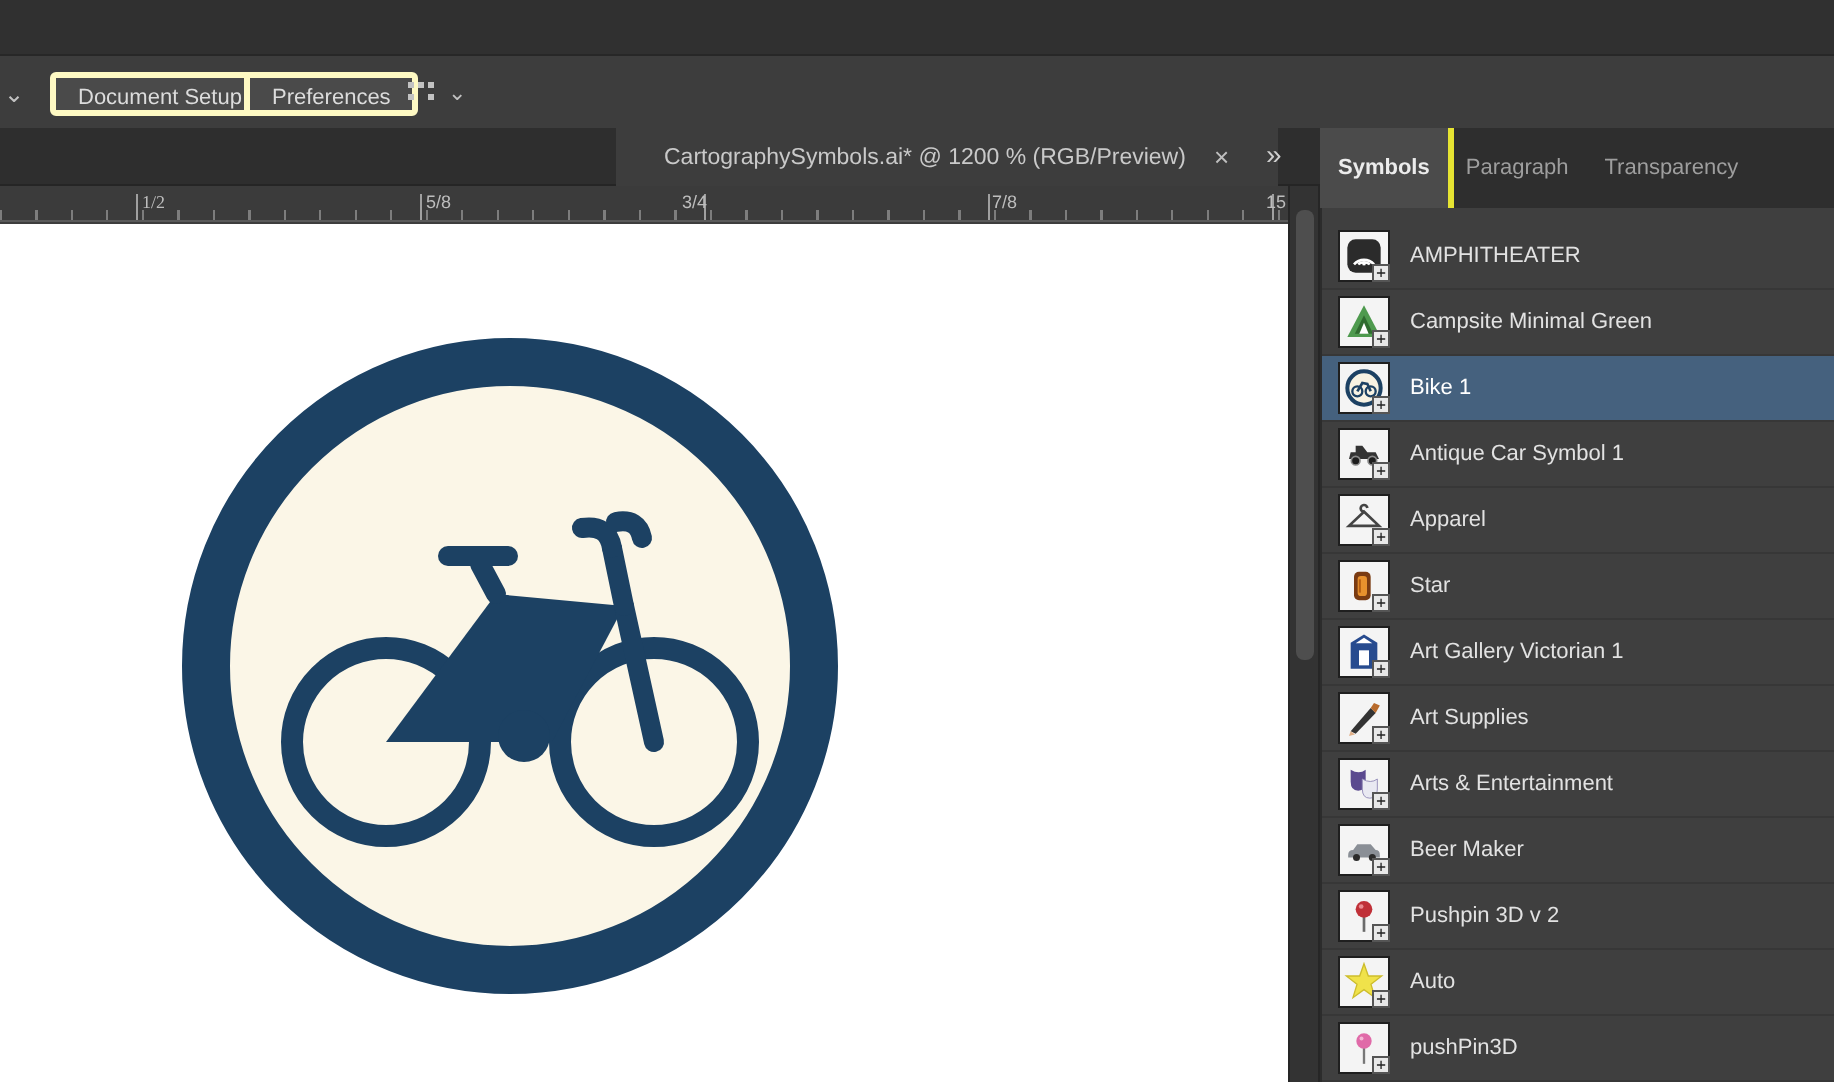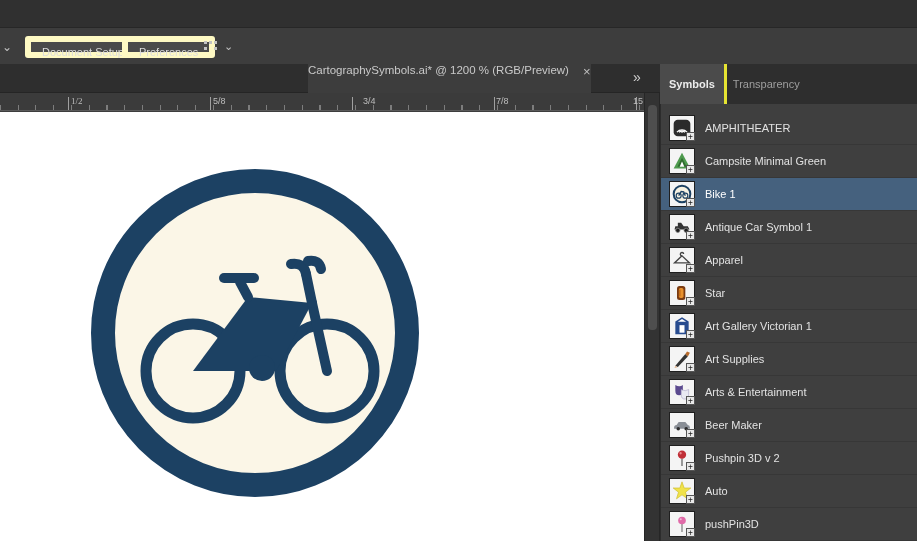--- a/index.html
+++ b/index.html
@@ -4,28 +4,28 @@
 <style>
   *{margin:0;padding:0;box-sizing:border-box}
   html,body{width:917px;height:541px;overflow:hidden}
   body{font-family:"Liberation Sans",sans-serif;background:#3d3d3d}
   .app{position:relative;width:917px;height:541px;background:#3d3d3d}
 
   
   .topstrip{position:absolute;left:0;top:0;width:100%;height:28px;background:#303030;border-bottom:1px solid #272727}
   .toolbar{position:absolute;left:0;top:28px;width:100%;height:36px;background:#3d3d3d}
   .left-chev{position:absolute;left:2px;top:12px;color:#c2c2c2;font-size:12px}
-  .btn{position:absolute;top:8px;height:22px;line-height:20px;padding:0 11px;background:#4a4a4a;border:6px solid #fef9c3;border-radius:3px;color:#dcdcdc;font-size:11px;cursor:default;white-space:nowrap}
+  .btn{position:absolute;top:8px;height:22px;line-height:20px;padding:0 11px;background:#4a4a4a;border:3px solid #fef9c3;border-radius:3px;color:#dcdcdc;font-size:11px;cursor:default;white-space:nowrap}
   .btn.doc{left:25px}
   .btn.pref{left:122px}
   .tool-ic{position:absolute;left:203px;top:10px;display:flex;align-items:center;gap:5px;color:#c2c2c2;font-size:11px}
 
   
   .tabstrip{position:absolute;left:0;top:64px;width:660px;height:29px;background:#2e2e2e;border-bottom:1px solid #252525}
-  .doctab{position:absolute;left:308px;top:64px;height:29px;display:flex;gap:14px;background:#3d3d3d;padding:0 0;color:#c9c9c9;font-size:11.5px;white-space:nowrap}
+  .doctab{position:absolute;left:308px;top:64px;height:29px;display:flex;align-items:center;gap:14px;background:#3d3d3d;padding:0 24px;color:#c9c9c9;font-size:11.5px;white-space:nowrap}
   .doctab .close{color:#bfbfbf;font-size:13px;cursor:default}
   .overflow{position:absolute;left:633px;top:69px;color:#cfcfcf;font-size:14px;letter-spacing:-1px}
 
   
   .panel-tabs{position:absolute;left:660px;top:64px;width:257px;height:40px;background:#2e2e2e;display:flex;align-items:stretch;overflow:hidden}
   .ptab{padding:0 9px;display:flex;align-items:center;font-size:11px;color:#9e9e9e;margin-top:0;white-space:nowrap;cursor:default}
   .ptab.active{background:#4b4b4b;color:#ececec;font-weight:bold;outline:3px solid var(--highlight_yellow,#e6e432);outline-offset:0}
 
   
   .ruler{position:absolute;left:0;top:93px;width:644px;height:18px;background:#3b3b3b;border-bottom:1px solid #5a5a5a;
@@ -85,27 +85,28 @@
 
   <div class="tabstrip"></div>
   <div class="doctab">
     <span>CartographySymbols.ai* @ 1200 % (RGB/Preview)</span>
     <span class="close">×</span>
   </div>
   <span class="overflow">»</span>
 
   <div class="panel-tabs">
       <div class="ptab active">Symbols</div>
+      <div class="ptab">Paragraph</div>
       <div class="ptab">Transparency</div>
     </div>
 
   <div class="ruler">
       <span class="rlabel" style="left: 68px; font-family: Liberation Serif, serif;">1/2</span>
       <span class="rlabel" style="left: 210px; text-align: right;">5/8</span>
-      <span class="rlabel" style="left: 360px;">3/4</span>
+      <span class="rlabel" style="left: 338px;">3/4</span>
       <span class="rlabel" style="left: 493px;">7/8</span>
       <span class="rlabel" style="left: 630px;">15</span>
     </div>
 
   <div class="canvas">
     <svg class="artwork" viewBox="0 0 350 350">
       <circle class="ring" cx="175" cy="175" r="152"></circle>
       <g class="navy-stroke" fill="none" stroke-width="11">
         <circle cx="113" cy="213" r="47"></circle>
         <circle cx="247" cy="213" r="47"></circle>

